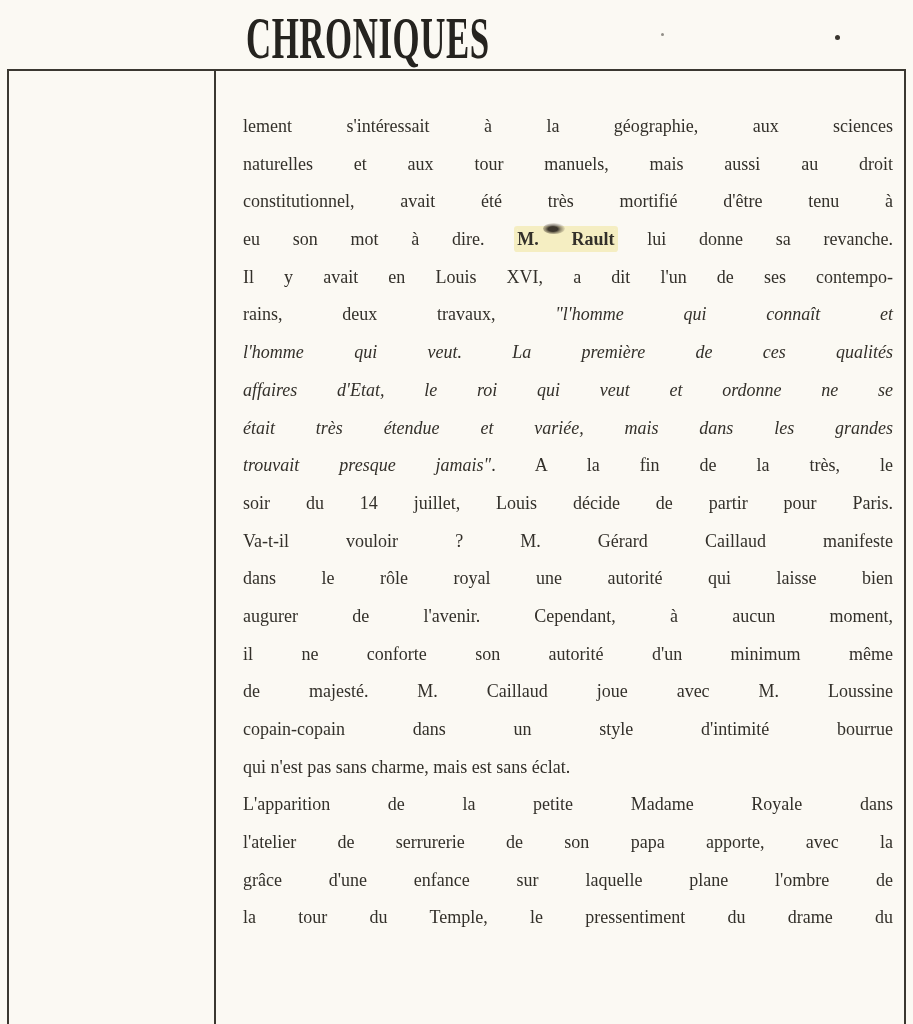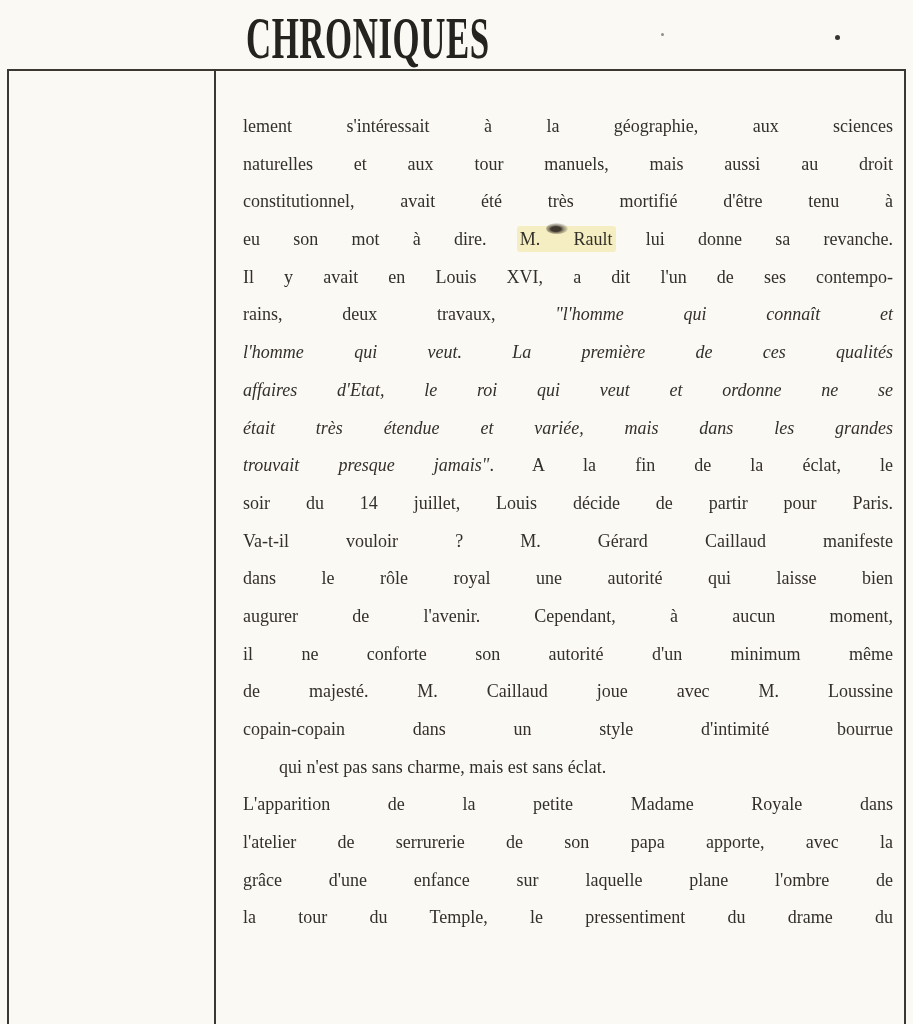--- a/index.html
+++ b/index.html
@@ -67,30 +67,30 @@
   }
   .line {
     height: 37.7px;
     line-height: 37.7px;
     text-align: justify;
     text-align-last: justify;
     white-space: nowrap;
   }
   .line.para-end {
     text-align-last: left;
-    margin-left: 36px;
   }
   .italic {
     font-style: italic;
   }
   .hl {
     position: relative;
     background: var(--highlight, #f5eec2);
     box-shadow: 0 0 0 3px var(--highlight, #f5eec2);
     border-radius: 1px;
+    font-weight: bold;
   }
   .smudge {
     position: absolute;
     left: 26px;
     top: -6px;
     width: 22px;
     height: 11px;
     border-radius: 50%;
     background: radial-gradient(ellipse at 45% 55%, rgba(52,46,38,.95) 0 28%, rgba(70,62,50,.55) 45%, rgba(120,108,88,.25) 65%, transparent 78%);
     pointer-events: none;
@@ -114,21 +114,21 @@
     <div class="text-col">
         <div class="line"><span>lement s'intéressait à la géographie, aux sciences</span></div>
         <div class="line"><span>naturelles et aux tour manuels, mais aussi au droit</span></div>
         <div class="line"><span>constitutionnel, avait été très mortifié d'être tenu à</span></div>
         <div class="line"><span>eu son mot à dire. </span><span class="hl">M. Rault<i class="smudge"></i></span><span> lui donne sa revanche.</span></div>
         <div class="line"><span>Il y avait en Louis XVI, a dit l'un de ses contempo-</span></div>
         <div class="line"><span>rains, deux travaux, </span><span class="italic">"l'homme qui connaît et</span></div>
         <div class="line"><span class="italic">l'homme qui veut. La première de ces qualités</span></div>
         <div class="line"><span class="italic">affaires d'Etat, le roi qui veut et ordonne ne se</span></div>
         <div class="line"><span class="italic">était très étendue et variée, mais dans les grandes</span></div>
-        <div class="line"><span class="italic">trouvait presque jamais"</span><span>. A la fin de la éclat, le</span></div>
+        <div class="line"><span class="italic">trouvait presque jamais"</span><span>. A la fin de la très, le</span></div>
         <div class="line"><span>soir du 14 juillet, Louis décide de partir pour Paris.</span></div>
         <div class="line"><span>Va-t-il vouloir ? M. Gérard Caillaud manifeste</span></div>
         <div class="line"><span>dans le rôle royal une autorité qui laisse bien</span></div>
         <div class="line"><span>augurer de l'avenir. Cependant, à aucun moment,</span></div>
         <div class="line"><span>il ne conforte son autorité d'un minimum même</span></div>
         <div class="line"><span>de majesté. M. Caillaud joue avec M. Loussine</span></div>
         <div class="line"><span>copain-copain dans un style d'intimité bourrue</span></div>
         <div class="line para-end"><span>qui n'est pas sans charme, mais est sans éclat.</span></div>
         <div class="line"><span>L'apparition de la petite Madame Royale dans</span></div>
         <div class="line"><span>l'atelier de serrurerie de son papa apporte, avec la</span></div>

